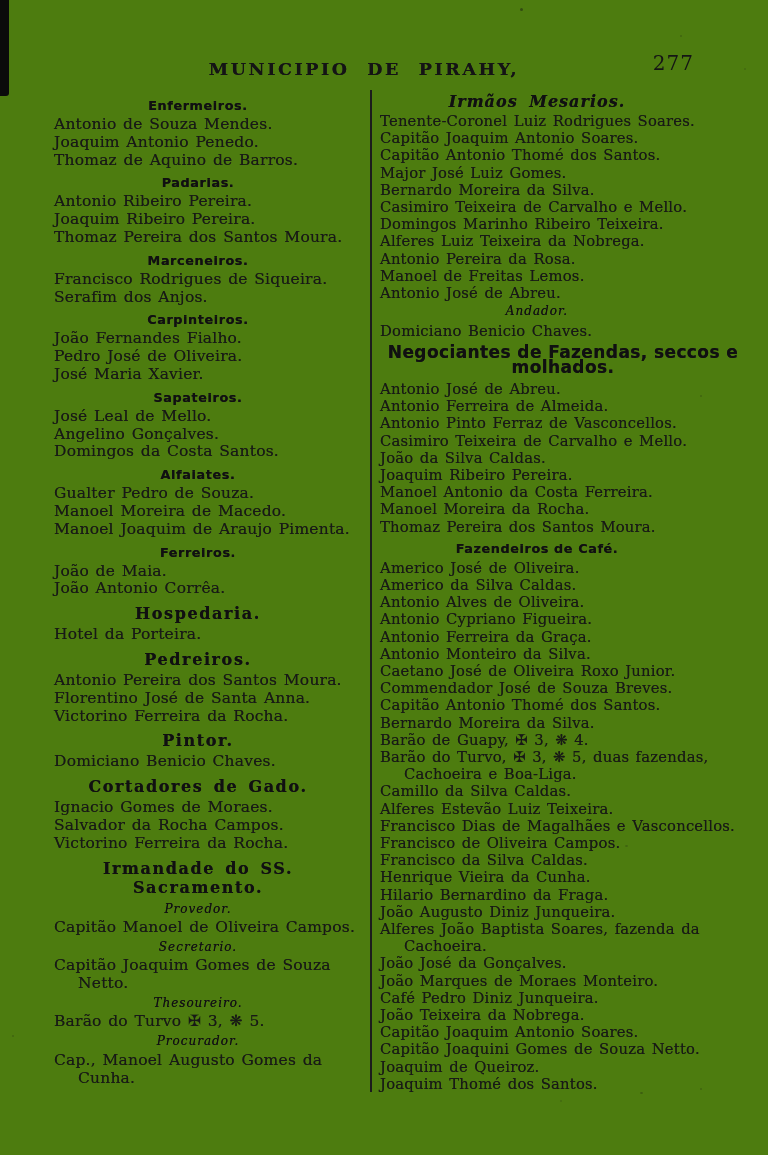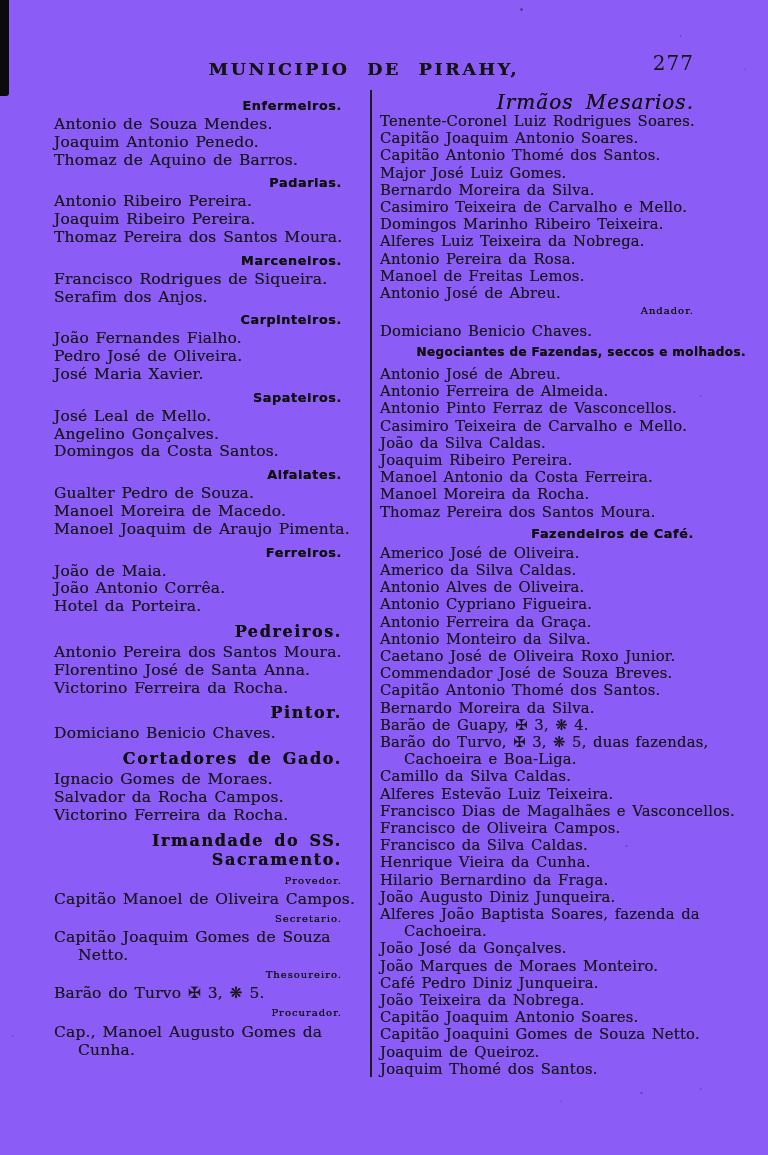--- a/index.html
+++ b/index.html
@@ -1,19 +1,19 @@
 <!DOCTYPE html>
 <html><head>
 <meta charset="utf-8">
 <style>
   html,body{margin:0;padding:0;}
   .page{
     position:relative;
     width:768px;height:1155px;
-    background:#8b5cf6;
+    background:#4d7c0f;
     overflow:hidden;
     font-family:"DejaVu Serif","Liberation Serif",serif;
     color:#1a1a1a;
   }
   
   .corner-bar{position:absolute;left:0;top:0;width:9px;height:96px;background:#0b0b0b;border-radius:0 0 3px 0;}
   .speck{position:absolute;background:rgba(20,20,20,.45);border-radius:50%;}
   
   .title{
     position:absolute;top:59px;left:0;right:40px;
@@ -41,44 +41,44 @@
     border-left:2px solid #1c1c1c;
     padding:1px 0 0 8px;
     font-size:14.8px;line-height:17.2px;
   }
   .entry{
     padding-left:24px;text-indent:-24px;
     letter-spacing:.2px;word-spacing:1.5px;
     color:#181818;text-shadow:0 0 .35px rgba(10,10,10,.55);
     white-space:normal;
   }
-  .heading{text-align:right;color:#101010;text-shadow:0 0 .3px #222;}
+  .heading{text-align:center;color:#101010;text-shadow:0 0 .3px #222;}
   .col-left .heading{padding-right:22px;}
   .col-right .heading{padding-right:52px;}
   .h-small{
     font-family:"DejaVu Sans","Liberation Sans",sans-serif;
     font-weight:bold;font-size:12.8px;line-height:15px;letter-spacing:.6px;
     margin:6px 0 3px;
   }
   .h-large{
     font-weight:bold;font-size:16px;line-height:19px;letter-spacing:1.6px;word-spacing:3px;
     margin:6px 0 3px;
   }
   .h-italic{
-    font-size:10px;line-height:18.5px;letter-spacing:1px;
+    font-style:italic;font-size:12px;line-height:18.5px;letter-spacing:1px;
     margin:1px 0 1px;
   }
   .h-italic-bold{
-    font-style:italic;font-weight:normal;font-size:20px;line-height:18px;letter-spacing:1px;word-spacing:5px;
+    font-style:italic;font-weight:bold;font-size:16px;line-height:18px;letter-spacing:1px;word-spacing:5px;
     margin:2px 0 1px;
   }
   .h-small-left{
     font-family:"DejaVu Sans","Liberation Sans",sans-serif;
-    font-weight:bold;font-size:12px;line-height:15px;letter-spacing:.4px;
-    text-align:right;margin:6px 0 5px;
+    font-weight:bold;font-size:17px;line-height:15px;letter-spacing:.4px;
+    text-align:center;margin:6px 0 5px;
   }
   .col-right .h-small-left{padding-right:0;}
 </style>
 </head>
 <body>
 
 <div class="page">
 
   <div class="corner-bar"></div>
   <div class="speck" style="left:520px;top:8px;width:3px;height:3px;"></div>
@@ -131,20 +131,21 @@
           <div class="entry">Gualter Pedro de Souza.</div>
           <div class="entry">Manoel Moreira de Macedo.</div>
           <div class="entry">Manoel Joaquim de Araujo Pimenta.</div>
         </div>
         <div class="section">
           <div class="heading h-small">Ferreiros.</div>
           <div class="entry">João de Maia.</div>
           <div class="entry">João Antonio Corrêa.</div>
         </div>
         <div class="section">
+          <div class="heading h-large">Hospedaria.</div>
           <div class="entry">Hotel da Porteira.</div>
         </div>
         <div class="section">
           <div class="heading h-large">Pedreiros.</div>
           <div class="entry">Antonio Pereira dos Santos Moura.</div>
           <div class="entry">Florentino José de Santa Anna.</div>
           <div class="entry">Victorino Ferreira da Rocha.</div>
         </div>
         <div class="section">
           <div class="heading h-large">Pintor.</div>

